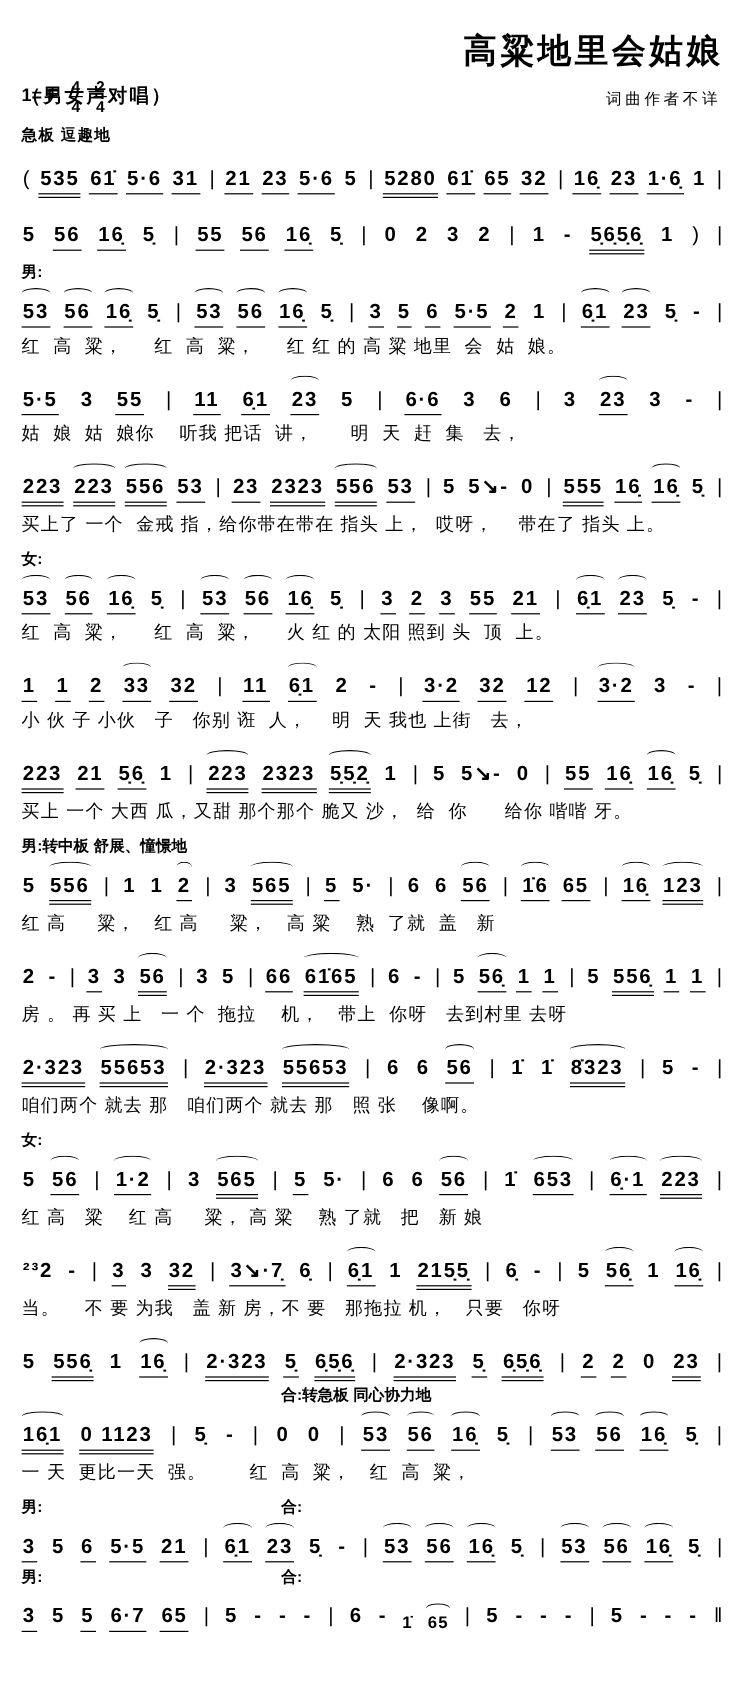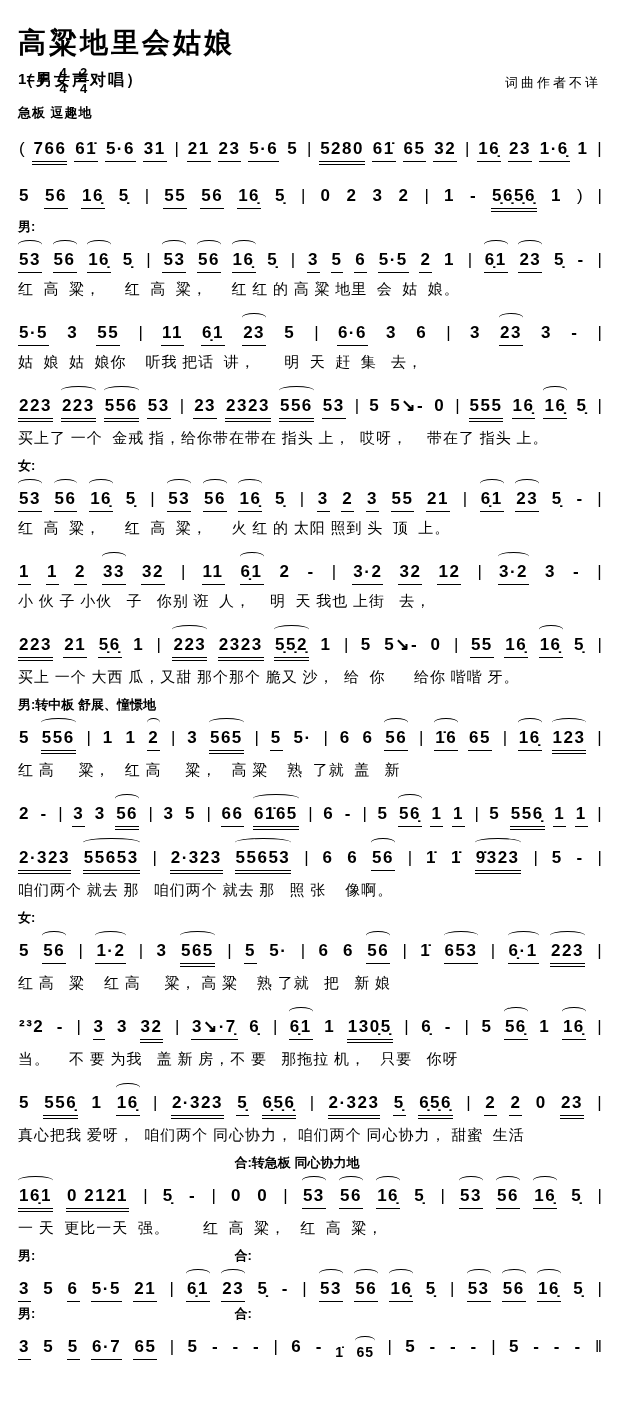--- a/index.html
+++ b/index.html
@@ -1,18 +1,18 @@
 <!DOCTYPE html>
 <html><head>
 <meta charset="utf-8">
 <style>
   html,body{margin:0;padding:0;background:#fff;color:#000;}
   body{width:621px;min-height:1418px;font-family:"Liberation Sans",sans-serif;}
   .sheet{padding:10px 18px 6px 18px;}
-  .title{text-align:left;font-size:28px;font-weight:bold;letter-spacing:3px;margin:14px 0 2px 0;}
+  .title{text-align:right;font-size:28px;font-weight:bold;letter-spacing:3px;margin:14px 0 2px 0;}
   .meta{position:relative;height:40px;}
   .keysig{position:absolute;left:0;top:2px;font-weight:bold;font-size:15px;}
   .frac{display:inline-flex;flex-direction:column;line-height:1;font-weight:bold;font-size:13px;
         vertical-align:middle;margin-left:5px;text-align:center;}
   .frac .n{border-bottom:1.6px solid #000;padding:0 2px 1px 2px;}
   .frac .d{padding-top:1px;}
   .subtitle{position:absolute;left:0;right:0;top:6px;text-align:left;font-size:16px;font-weight:bold;letter-spacing:2px;}
   .credit{position:absolute;right:2px;top:10px;font-size:13px;letter-spacing:3px;font-family:Liberation Serif, serif;}
   .maintempo{font-size:13px;font-weight:bold;letter-spacing:1px;margin:0 0 2px 0;}
   .labels{position:relative;height:17px;font-size:13px;font-weight:bold;}
@@ -21,21 +21,21 @@
   .mline{display:flex;justify-content:space-between;align-items:baseline;font-weight:bold;
          font-size:17px;line-height:22px;padding:14px 0 3px 0;}
   .note{position:relative;white-space:pre;letter-spacing:1.5px;padding:0 1px;}
   .bar{font-weight:normal;font-size:17px;padding:0 1px;}
   .u1{border-bottom:1.6px solid #000;padding-bottom:1px;}
   .u2{border-bottom:4px double #000;padding-bottom:1px;}
   .arc::before{content:"";position:absolute;left:0;right:0;top:-9px;height:8px;
                border-top:1.5px solid #000;border-radius:50% 50% 0 0;}
   .stack{display:inline-flex;flex-direction:column;line-height:1.05;text-align:center;
          position:relative;top:5px;font-size:14px;letter-spacing:1px;}
-  .lyrics{font-family:Liberation Serif, serif;font-size:15px;line-height:20px;
+  .lyrics{font-family:Liberation Sans, sans-serif;font-size:15px;line-height:20px;
           white-space:pre;letter-spacing:1px;padding:3px 0 9px 0;}
   .nolyr{padding-bottom:6px;}
 </style>
 </head>
 <body>
 
 <div class="sheet">
   <div class="title">高粱地里会姑娘</div>
   <div class="meta">
     <span class="keysig">
@@ -50,21 +50,21 @@
       </span>
     </span>
     <span class="subtitle">（男女声对唱）</span>
     <span class="credit">词曲作者不详</span>
   </div>
   <div class="maintempo">急板 逗趣地</div>
   <div id="score">
       <div class="system">
         <div class="mline nolyr">
           <span class="bar">(</span>
-          <span class="note u2">766</span>
+          <span class="note u2">535</span>
           <span class="note u1">61̇</span>
           <span class="note u1">5·6</span>
           <span class="note u1">31</span>
           <span class="bar">|</span>
           <span class="note u1">21</span>
           <span class="note u1">23</span>
           <span class="note u1">5·6</span>
           <span class="note">5</span>
           <span class="bar">|</span>
           <span class="note u2">5280</span>
@@ -299,34 +299,35 @@
           <span class="note u1 arc">56̣</span>
           <span class="note u1">1</span>
           <span class="note u1">1</span>
           <span class="bar">|</span>
           <span class="note">5</span>
           <span class="note u2">556̣</span>
           <span class="note u1">1</span>
           <span class="note u1">1</span>
           <span class="bar">|</span>
         </div>
+        <div class="lyrics">房 。 再 买 上   一 个  拖拉    机，   带上  你呀   去到村里 去呀</div>
         <div class="mline">
           <span class="note u2">2·323</span>
           <span class="note u2 arc">55653</span>
           <span class="bar">|</span>
           <span class="note u2">2·323</span>
           <span class="note u2 arc">55653</span>
           <span class="bar">|</span>
           <span class="note">6</span>
           <span class="note">6</span>
           <span class="note u1 arc">56</span>
           <span class="bar">|</span>
           <span class="note">1̇</span>
           <span class="note">1̇</span>
-          <span class="note u2 arc">9̇323</span>
+          <span class="note u2 arc">8̇323</span>
           <span class="bar">|</span>
           <span class="note">5</span>
           <span class="note">-</span>
           <span class="bar">|</span>
         </div>
         <div class="lyrics">咱们两个 就去 那   咱们两个 就去 那   照 张    像啊。</div>
       </div>
       <div class="system">
         <div class="labels">
           <span class="plabel" style="left: 0%;">女:</span>
@@ -361,21 +362,21 @@
           <span class="bar">|</span>
           <span class="note u1">3</span>
           <span class="note">3</span>
           <span class="note u2">32</span>
           <span class="bar">|</span>
           <span class="note u1">3↘·7̣</span>
           <span class="note">6̣</span>
           <span class="bar">|</span>
           <span class="note u1 arc">6̣1</span>
           <span class="note">1</span>
-          <span class="note u2">130̣5̣</span>
+          <span class="note u2">215̣5̣</span>
           <span class="bar">|</span>
           <span class="note">6̣</span>
           <span class="note">-</span>
           <span class="bar">|</span>
           <span class="note">5</span>
           <span class="note u1 arc">56̣</span>
           <span class="note">1</span>
           <span class="note u1 arc">16̣</span>
           <span class="bar">|</span>
         </div>
@@ -393,29 +394,28 @@
           <span class="note u2">2·323</span>
           <span class="note u1">5̣</span>
           <span class="note u2">6̣5̣6̣</span>
           <span class="bar">|</span>
           <span class="note u1">2</span>
           <span class="note u1">2</span>
           <span class="note">0</span>
           <span class="note u2">23</span>
           <span class="bar">|</span>
         </div>
-        <div class="lyrics">真心把我 爱呀，  咱们两个 同心协力， 咱们两个 同心协力， 甜蜜  生活</div>
       </div>
       <div class="system">
         <div class="labels">
           <span class="plabel" style="left: 37%;">合:<span class="tempo">转急板 同心协力地</span></span>
         </div>
         <div class="mline">
           <span class="note u2 arc">16̣1</span>
-          <span class="note u2">0 2121</span>
+          <span class="note u2">0 1123</span>
           <span class="bar">|</span>
           <span class="note">5̣</span>
           <span class="note">-</span>
           <span class="bar">|</span>
           <span class="note">0</span>
           <span class="note">0</span>
           <span class="bar">|</span>
           <span class="note u1 arc">53</span>
           <span class="note u1 arc">56</span>
           <span class="note u1 arc">16̣</span>

